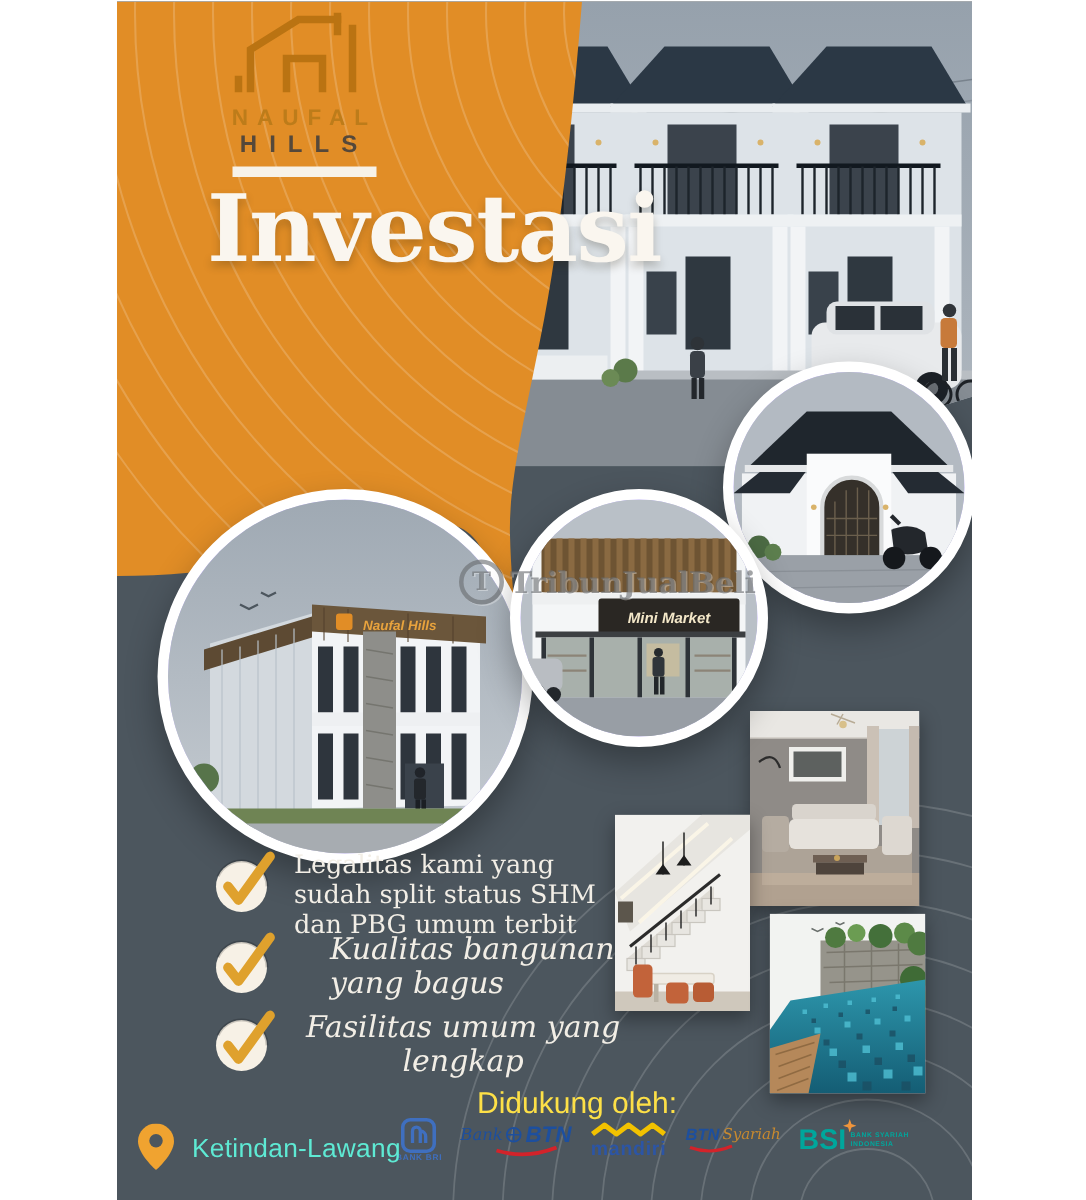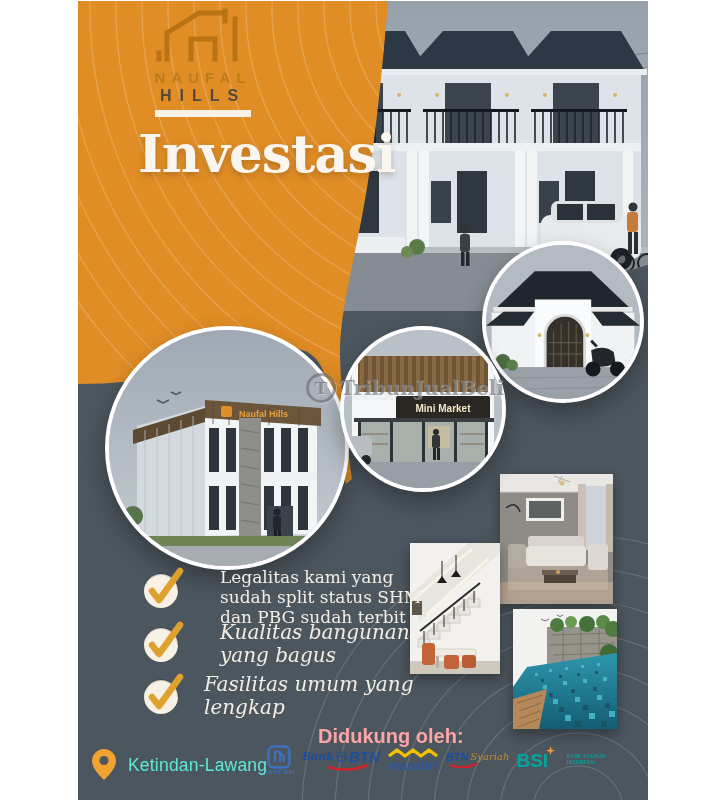--- a/index.html
+++ b/index.html
@@ -17,27 +17,27 @@
   .blob{left:0;top:0;width:570px;height:560px;z-index:2;pointer-events:none;}
 
   
   .brand{left:50px;top:6px;width:150px;text-align:center;z-index:3;}
   .brand .name-top{display:block;color:#BD7C1A;font-weight:bold;font-size:15px;letter-spacing:6px;margin-top:2px;}
   .brand .name-bottom{display:block;color:#55483A;font-weight:bold;font-size:16px;letter-spacing:8px;margin-top:1px;}
   .brand .bar{display:block;width:96px;height:7px;background:#F7F2E8;margin:5px auto 0;}
 
   
   .title{left:60px;top:122px;z-index:4;color:#FAF6EF;font-family:"DejaVu Serif","Liberation Serif",serif;
-         font-weight:bold;font-size:53px;line-height:60px;letter-spacing:-1px;
+         font-weight:bold;font-size:62px;line-height:60px;letter-spacing:-1px;
          text-shadow:0 3px 6px rgba(40,30,10,.25);}
   .title span{display:block;}
 
   
-  .pcircle{border-radius:50%;border:4px solid #ffffff;overflow:hidden;z-index:5;
-           box-shadow:0 10px 22px rgba(0,0,0,.3);background:#c4b5fd;}
+  .pcircle{border-radius:50%;border:7px solid #ffffff;overflow:hidden;z-index:5;
+           box-shadow:0 10px 22px rgba(0,0,0,.3);background:#c4b5fd;font-style:italic;}
   .pcircle svg{display:block;width:100%;height:100%;}
   .c-gate{left:404px;top:240px;width:154px;height:154px;}
   .c-office{left:27px;top:325px;width:236px;height:236px;}
   .c-mini{left:262px;top:325px;width:158px;height:158px;}
 
   
   .watermark{left:228px;top:372px;z-index:8;display:flex;align-items:center;gap:4px;
              color:rgba(105,108,112,.62);text-shadow:1px 1px 0 rgba(255,255,255,.35);
              font-family:"DejaVu Serif","Liberation Serif",serif;font-weight:bold;}
   .watermark .wm-circle{width:24px;height:24px;border:3px solid rgba(105,108,112,.62);border-radius:50%;
@@ -60,34 +60,34 @@
   .check-icon{flex:0 0 auto;width:46px;height:44px;overflow:visible;}
   .check-text{color:#F2EEE6;font-family:"DejaVu Serif","Liberation Serif",serif;}
   .check-text.plain{font-size:17px;line-height:20px;}
   .check-text.cursive{font-style:italic;font-size:20px;line-height:23px;}
   .r1{left:64px;top:566px;}
   .r2{left:64px;top:620px;}
   .r3{left:64px;top:672px;}
   .check-text span{display:block;}
 
   
-  .supported{left:240px;top:724px;z-index:6;color:#fca5a5;font-weight:bold;font-size:20px;}
+  .supported{left:240px;top:724px;z-index:6;color:#fde047;font-weight:normal;font-size:20px;}
   .banks{left:186px;top:744px;width:342px;z-index:6;display:flex;align-items:center;
          justify-content:space-between;}
   .bank{display:flex;flex-direction:column;align-items:center;line-height:1;}
   .bri-caption{color:#3F6FBF;font-size:5.5px;font-weight:bold;letter-spacing:.5px;margin-top:1px;}
   .btn-row{display:flex;align-items:center;gap:2px;}
   .btn-script{color:#1D4F9E;font-family:"DejaVu Serif","Liberation Serif",serif;font-style:italic;
-              font-weight:bold;font-size:11px;}
+              font-weight:normal;font-size:11px;}
   .btn-bold{color:#1D4F9E;font-weight:bold;font-style:italic;font-size:15px;letter-spacing:0;}
   .mandiri-name{color:#2C55A5;font-weight:bold;font-size:13px;letter-spacing:.5px;margin-top:1px;}
   .btns-bold{color:#1D4F9E;font-weight:bold;font-style:italic;font-size:11px;}
   .btns-script{color:#C98A2E;font-family:"DejaVu Serif","Liberation Serif",serif;font-style:italic;
                font-size:10px;}
-  .bsi-wrap{display:flex;align-items:center;gap:19px;}
+  .bsi-wrap{display:flex;align-items:center;gap:3px;}
   .bsi-bold{color:#00A69C;font-weight:bold;font-size:19px;position:relative;}
   .bsi-star{position:absolute;right:-7px;top:-5px;}
   .bsi-small{display:flex;flex-direction:column;gap:1px;}
   .bsi-small span{color:#00A69C;font-size:4.5px;font-weight:bold;letter-spacing:.4px;}
 
   .location{left:14px;top:748px;z-index:6;display:flex;align-items:center;gap:12px;}
   .location .loc-text{color:#5eead4;font-weight:normal;font-size:17.5px;letter-spacing:.2px;}
 </style>
 </head>
 <body>
@@ -595,24 +595,24 @@
         </g>
       </svg>
     </div>
 
     <div class="abs check-row r1">
       <svg class="check-icon" viewBox="0 0 46 44" style="overflow:visible">
         <circle cx="19" cy="24" r="17" fill="#F7F1E6"></circle>
         <circle cx="19" cy="24" r="17" fill="none" stroke="rgba(0,0,0,.18)" stroke-width="2" stroke-dasharray="0 60 30"></circle>
         <path d="M10,24 L17,33 L38,4" fill="none" stroke="#DFA12D" stroke-width="6.5" stroke-linecap="round" stroke-linejoin="round"></path>
       </svg>
-      <div class="check-text plain" style="margin-left:32px;">
+      <div class="check-text plain" style="margin-left:8px;">
         <span>Legalitas kami yang</span>
         <span>sudah split status SHM</span>
-        <span>dan PBG sudah terbit</span>
+        <span>dan PBG umum terbit</span>
       </div>
     </div>
 
     <div class="abs check-row r2">
       <svg class="check-icon" viewBox="0 0 46 44" style="overflow:visible">
         <circle cx="19" cy="24" r="17" fill="#F7F1E6"></circle>
         <circle cx="19" cy="24" r="17" fill="none" stroke="rgba(0,0,0,.18)" stroke-width="2" stroke-dasharray="0 60 30"></circle>
         <path d="M10,24 L17,33 L38,4" fill="none" stroke="#DFA12D" stroke-width="6.5" stroke-linecap="round" stroke-linejoin="round"></path>
       </svg>
       <div class="check-text cursive" style="margin-left:32px;">
@@ -620,21 +620,21 @@
         <span>yang bagus</span>
       </div>
     </div>
 
     <div class="abs check-row r3">
       <svg class="check-icon" viewBox="0 0 46 44" style="overflow:visible">
         <circle cx="19" cy="24" r="17" fill="#F7F1E6"></circle>
         <circle cx="19" cy="24" r="17" fill="none" stroke="rgba(0,0,0,.18)" stroke-width="2" stroke-dasharray="0 60 30"></circle>
         <path d="M10,24 L17,33 L38,4" fill="none" stroke="#DFA12D" stroke-width="6.5" stroke-linecap="round" stroke-linejoin="round"></path>
       </svg>
-      <div class="check-text cursive" style="margin-left:16px;">
+      <div class="check-text cursive" style="margin-left:16px;text-align:center;">
         <span>Fasilitas umum yang</span>
         <span>lengkap</span>
       </div>
     </div>
 
     <div class="abs supported">Didukung oleh:</div>
 
     <div class="abs banks">
       <div class="bank">
         <svg width="24" height="24" viewBox="0 0 24 24">

